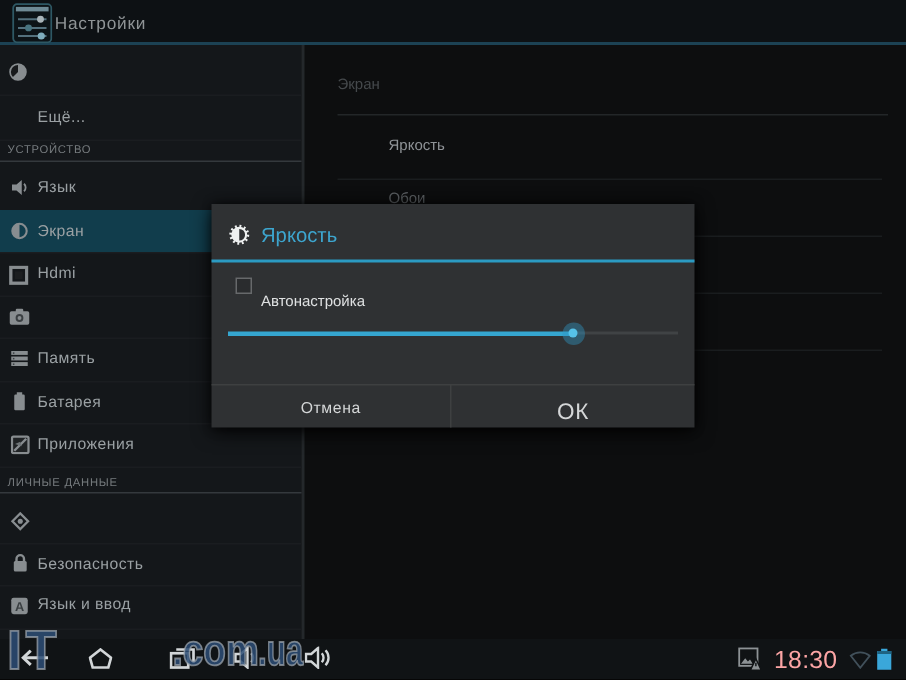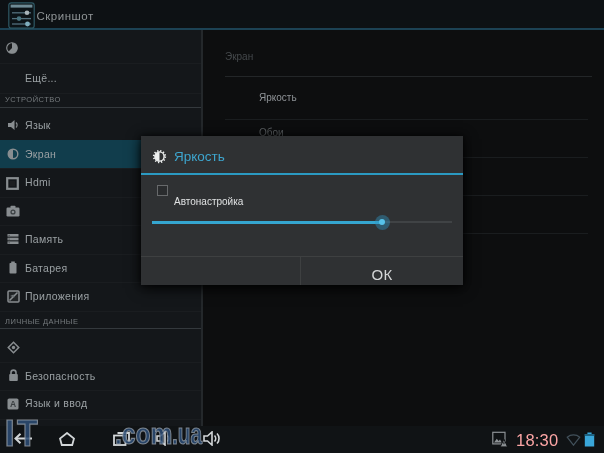--- a/index.html
+++ b/index.html
@@ -22,21 +22,21 @@
   <svg class="ab" style="left:8px;top:2px" width="27" height="27" viewBox="0 0 27 27">
     <rect x="0.8" y="0.8" width="25.4" height="25.4" rx="2.5" fill="#0c1317" stroke="#2e5864" stroke-width="1.2"></rect>
     <rect x="2.6" y="2.6" width="21.8" height="3" fill="#6e8a95"></rect>
     <line x1="4" y1="10.8" x2="23" y2="10.8" stroke="#53707d" stroke-width="1.3"></line>
     <circle cx="19" cy="10.8" r="2.3" fill="#a9b4b9"></circle>
     <line x1="4" y1="16.6" x2="23" y2="16.6" stroke="#53707d" stroke-width="1.3"></line>
     <circle cx="11" cy="16.6" r="2.3" fill="#48737f"></circle>
     <line x1="4" y1="22" x2="23" y2="22" stroke="#53707d" stroke-width="1.3"></line>
     <circle cx="19.5" cy="22" r="2.4" fill="#7fadbd"></circle>
   </svg>
-  <div class="ab" style="left:36.5px;top:9.6px;font-size:11.5px;letter-spacing:.5px;color:#8f9496;">Скриншот</div>
+  <div class="ab" style="left:36.5px;top:9.6px;font-size:11.5px;letter-spacing:.5px;color:#8f9496;">Настройки</div>
 
   <div class="ab" style="left:0;top:30px;width:201px;height:396px;background:#14171a;"></div>
   <div class="ab" style="left:201px;top:30px;width:2px;height:396px;background:#24282b;"></div>
 
   <div class="ab" style="left:225px;top:51px;font-size:10px;color:#45494c;">Экран</div>
   <div class="rline" style="left:225px;top:76px;width:367px;background:#232628;"></div>
   <div class="ab" style="left:259px;top:92px;font-size:10px;color:#8f9397;">Яркость</div>
   <div class="rline" style="left:225px;top:119px;width:363px;"></div>
   <div class="ab" style="left:259px;top:127px;font-size:10px;color:#5b5f62;">Обои</div>
   <div class="rline" style="left:225px;top:157px;width:363px;"></div>
@@ -148,20 +148,21 @@
   <div class="ab" style="left:157px;top:185px;width:9px;height:9px;border:1px solid #67696b;background:#2a2c2e;"></div>
   <div class="ab" style="left:174px;top:196px;font-size:10px;color:#dfe1e2;">Автонастройка</div>
 
   <div class="ab" style="left:152px;top:220.5px;width:230px;height:3px;background:#35a6d0;"></div>
   <div class="ab" style="left:382px;top:221px;width:70px;height:2px;background:#404345;"></div>
   <div class="ab" style="left:374.5px;top:214.5px;width:15px;height:15px;border-radius:50%;background:rgba(48,150,196,0.42);"></div>
   <div class="ab" style="left:378.8px;top:218.8px;width:6.5px;height:6.5px;border-radius:50%;background:#56c2e9;"></div>
 
   <div class="ab" style="left:141px;top:256px;width:322px;height:1px;background:#3e4041;"></div>
   <div class="ab" style="left:300px;top:256px;width:1px;height:29px;background:#3e4041;"></div>
+  <div class="ab" style="left:141px;top:266px;width:159px;text-align:center;font-size:10.5px;letter-spacing:.4px;color:#d4d6d7;">Отмена</div>
   <div class="ab" style="left:301px;top:266px;width:162px;text-align:center;font-size:15px;letter-spacing:.4px;color:#d4d6d7;">ОК</div>
 
   <div class="ab" style="left:0;top:425.5px;width:604px;height:27.5px;background:#101315;"></div>
 
   <svg class="ab" style="left:14px;top:432.5px" width="19" height="11" viewBox="0 0 19 11">
     <path d="M6.5 0.8 L1.5 5.5 L6.5 10.2" fill="none" stroke="#d2d6d8" stroke-width="2"></path>
     <line x1="2" y1="5.5" x2="18" y2="5.5" stroke="#d2d6d8" stroke-width="2"></line>
   </svg>
 
   <svg class="ab" style="left:59px;top:431.5px" width="16" height="14" viewBox="0 0 16 14">

